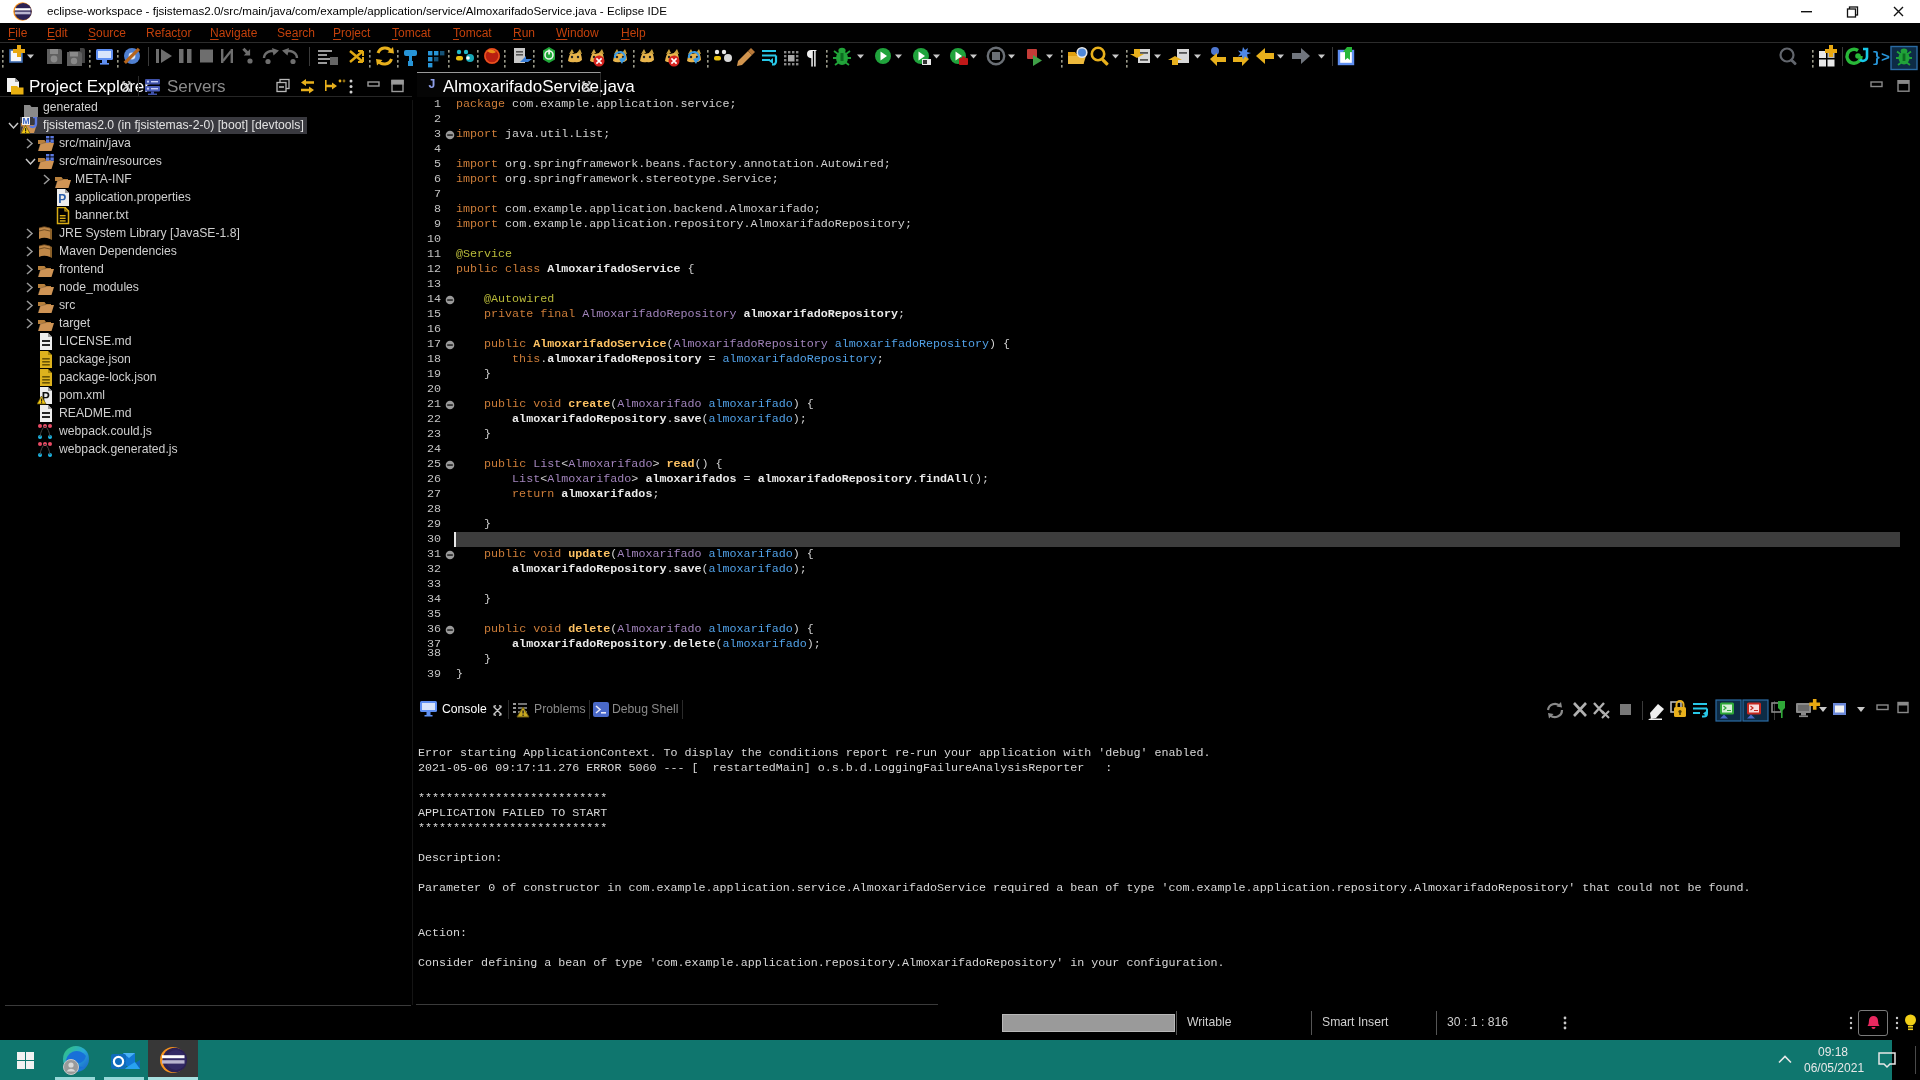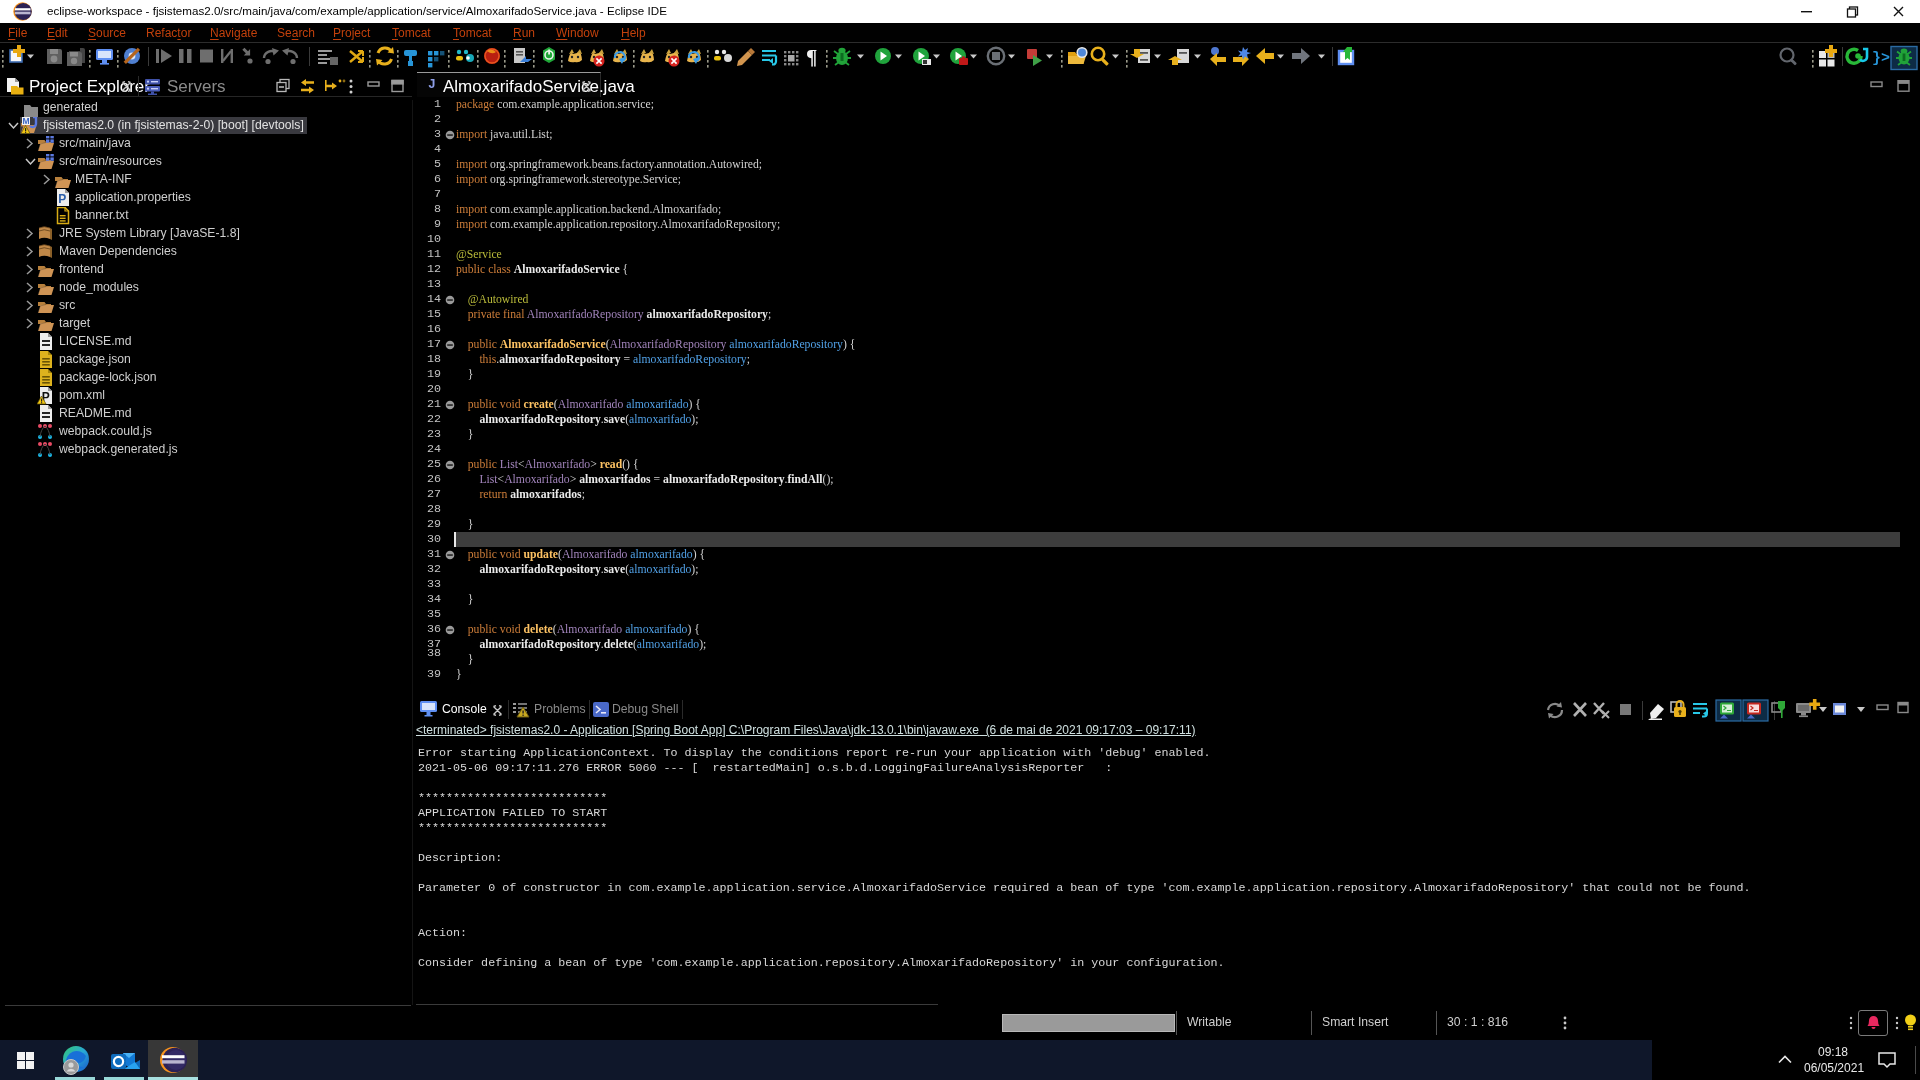--- a/index.html
+++ b/index.html
@@ -17,32 +17,32 @@
 
 #toolbar{left:0;top:43px;width:1920px;height:29px;background:#000}
 
 #tabrow{left:0;top:72px;width:1920px;height:28px;background:#000}
 .vtab{position:absolute;top:0;height:28px;color:#d6d6d6;font-size:17px}
 
 #explorer{left:0;top:98px;width:412px;height:907px;background:#000;color:#cfcfcf;font-size:12.2px}
 .trow{position:absolute;height:18px;line-height:18px;white-space:pre}
 
 #editor{left:413px;top:100px;width:1507px;height:597px;background:#000}
-.cl{position:absolute;white-space:pre;font-family:Liberation Serif, serif;font-size:11.7px;line-height:15px;height:15px}
+.cl{position:absolute;white-space:pre;font-family:Liberation Mono, monospace;font-size:11.7px;line-height:15px;height:15px}
 .ln{position:absolute;width:28px;text-align:right;color:#c3c3c3;font-family:"Liberation Mono",monospace;font-size:11.7px;line-height:15px;height:15px}
 .k{color:#cd7d39}.a{color:#b9ba3a}.t{color:#a284bc}.p{color:#51a1e7}.m{color:#fdc263;font-weight:bold}.b{color:#eaeaea;font-weight:bold}
 .code{color:#d2d2d2}
 
 #consbar{left:413px;top:697px;width:1507px;height:25px;background:#000}
 #console{left:413px;top:722px;width:1507px;height:284px;background:#000}
 .konsole{position:absolute;white-space:pre;font-family:"Liberation Mono",monospace;font-size:11.7px;line-height:15px;color:#d8d8d8}
 
 #statusbar{left:0;top:1007px;width:1596px;height:33px;background:#000;color:#cfcfcf;font-size:12.2px}
 
-#taskbar{left:0;top:1040px;width:1652px;height:40px;background:#0f172a;color:#e8e8e8}
+#taskbar{left:0;top:1040px;width:1892px;height:40px;background:#0f766e;color:#e8e8e8}
 </style>
 </head>
 <body>
 <div class="abs" id="titlebar">
  <svg class="abs" style="left:13px;top:2px" width="19" height="19" viewBox="0 0 19 19">
   <circle cx="9.5" cy="9.5" r="9.2" fill="#f7941e"></circle>
   <circle cx="10.2" cy="9.5" r="8.6" fill="#2c2255"></circle>
   <rect x="2" y="6.2" width="15.5" height="2.2" fill="#fdfdfd"></rect>
   <rect x="2" y="9.7" width="15.5" height="2.6" fill="#b9b5cf"></rect>
  </svg>
@@ -759,21 +759,20 @@
   <rect x="293" y="4" width="13" height="12" fill="#6a88d8"></rect>
       <rect x="295" y="6.5" width="9" height="7" fill="#f2f2f2"></rect>
       <path d="M301 1 h4 v4 h4 v4 h-4 v4 h-4 v-4 h-4 v-4 h4Z" fill="#e8a811" transform="translate(2,-1) scale(.9)"></path>
   <path d="M317 8 l8 0 -4 5Z" fill="#c8c8c8"></path>
   <rect x="337" y="6" width="11" height="4.5" fill="none" stroke="#8a8a8a" stroke-width="1.4"></rect>
   <rect x="358" y="3.5" width="10" height="10" fill="none" stroke="#8a8a8a" stroke-width="1.4"></rect>
       <rect x="358" y="3.5" width="10" height="3" fill="#8a8a8a"></rect>
  </svg>
 </div>
 <div class="abs" id="console">
- <div class="abs" style="left:3px;top:1px;font-size:12px;color:#cfe0e0;text-decoration:underline;white-space:pre">&lt;terminated&gt; fjsistemas2.0 - Application [Spring Boot App] C:\Program Files\Java\jdk-13.0.1\bin\javaw.exe  (6 de mai de 2021 09:17:03 – 09:17:11)</div>
  <div class="konsole" style="left:5px;top:24px">Error starting ApplicationContext. To display the conditions report re-run your application with 'debug' enabled.
 2021-05-06 09:17:11.276 ERROR 5060 --- [  restartedMain] o.s.b.d.LoggingFailureAnalysisReporter   :
 
 ***************************
 APPLICATION FAILED TO START
 ***************************
 
 Description:
 
 Parameter 0 of constructor in com.example.application.service.AlmoxarifadoService required a bean of type 'com.example.application.repository.AlmoxarifadoRepository' that could not be found.

